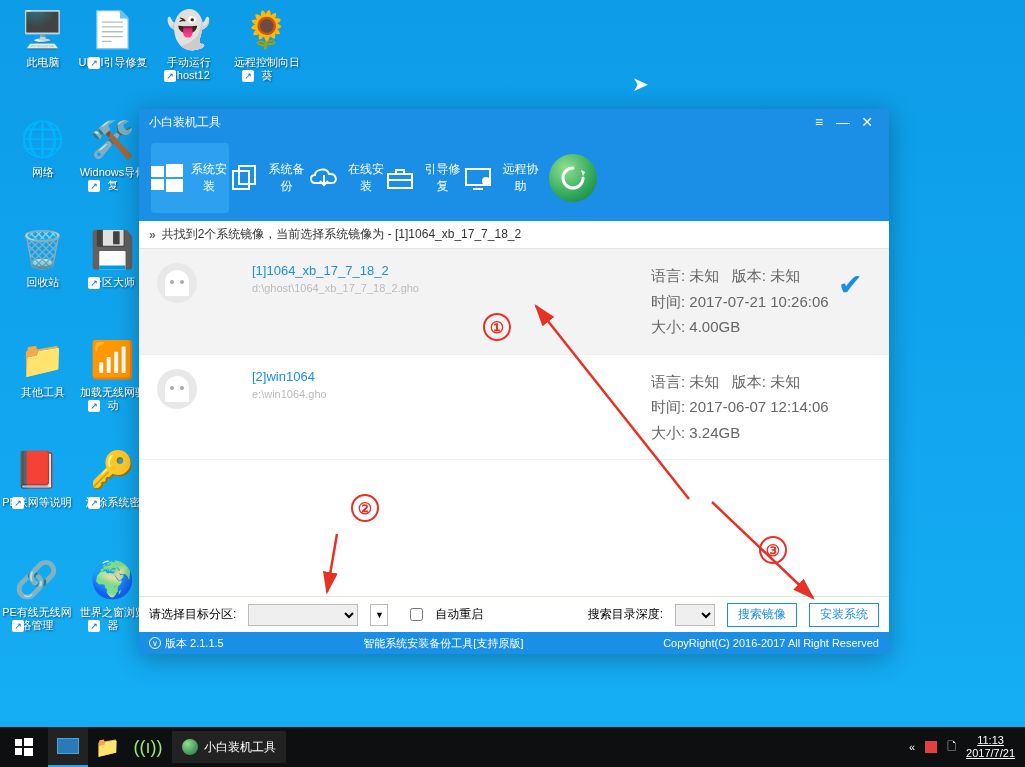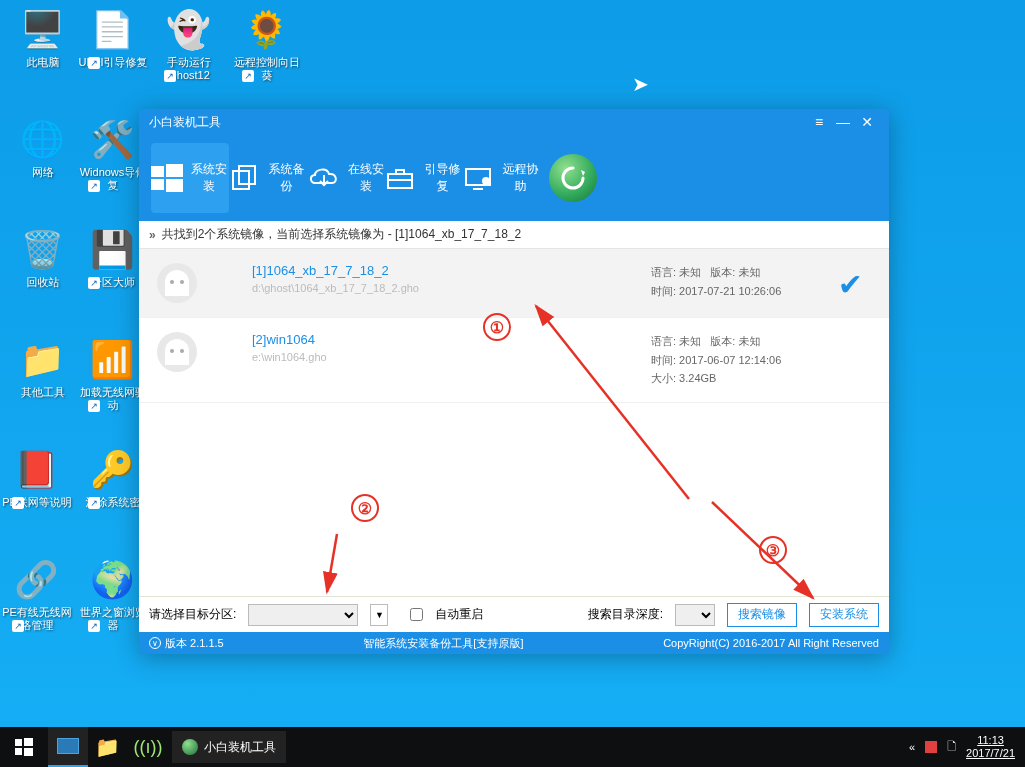--- a/index.html
+++ b/index.html
@@ -34,21 +34,21 @@
 .scrollbar { position: absolute; right: 2px; top: 4px; width: 10px; height: 22px; background: #1b8fe6; border-radius: 5px; }
 .row { display: flex; padding: 14px 18px; border-bottom: 1px solid #f0f0f0; position: relative; }
 .row.sel { background: #f3f3f3; }
 .ghost { width: 40px; height: 40px; border-radius: 50%; background: #e8e8e8; margin-right: 14px; position: relative; display: flex; align-items: center; justify-content: center; }
 .ghost::before { content: ""; position: absolute; width: 24px; height: 26px; background: #fff; border-radius: 12px 12px 0 0; top: 7px; }
 .ghost .eyes { position: absolute; top: 17px; width: 14px; display: flex; justify-content: space-between; z-index: 1; }
 .ghost .eyes span { width: 4px; height: 4px; background: #aaa; border-radius: 50%; }
 .meta { flex: 1; margin-left: 41px; }
 .meta .n { color: #1b8fe6; font-size: 13px; margin-bottom: 4px; }
 .meta .p { color: #bbb; font-size: 11px; }
-.props { width: 220px; font-size: 11px; color: #666; line-height: 1.7; }
+.props { width: 220px; font-size: 15px; color: #666; line-height: 1.7; }
 .check { position: absolute; right: 26px; top: 18px; color: #1b8fe6; font-size: 30px; }
 
 .botbar { height: 36px; background: #fff; border-top: 1px solid #e5e5d5; display: flex; align-items: center; padding: 0 10px; font-size: 12px; gap: 12px; }
 .botbar select, .botbar input[type=text] { font-size: 12px; height: 22px; border: 1px solid #bbb; padding: 10px 4px; }
 .botbar input[type=checkbox] { margin-left: 10px; }
 .botbar .sp { flex: 1; }
 .btn { height: 24px; padding: 0 10px; background: #fff; border: 1px solid #1b8fe6; color: #1b8fe6; font-size: 12px; cursor: pointer; }
 .btn.primary { border-color: #1b8fe6; }
 
 .statusbar { height: 22px; background: #1b8fe6; color: #fff; font-size: 11px; display: flex; align-items: center; padding: 0 10px; }
@@ -225,20 +225,21 @@
             <span></span>
           </div>
         </div>
       <div class="meta">
         <div class="n">[1]1064_xb_17_7_18_2</div>
         <div class="p">d:\ghost\1064_xb_17_7_18_2.gho</div>
       </div>
       <div class="props">
         <div><span>语言: 未知</span>&nbsp;&nbsp;&nbsp;<span>版本: 未知</span></div>
         <div>时间: 2017-07-21 10:26:06</div>
+        <div>大小: 4.00GB</div>
       </div>
       <div class="check">✔</div>
     </div>
 
     <div class="row">
       <div class="ghost">
           <div class="eyes">
             <span></span>
             <span></span>
           </div>

